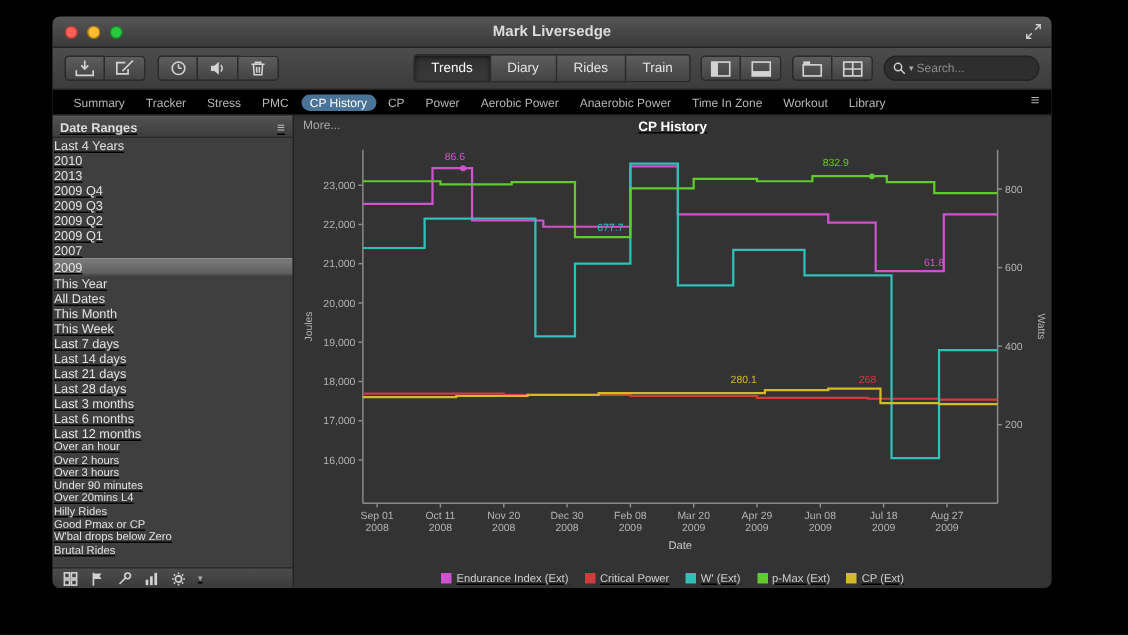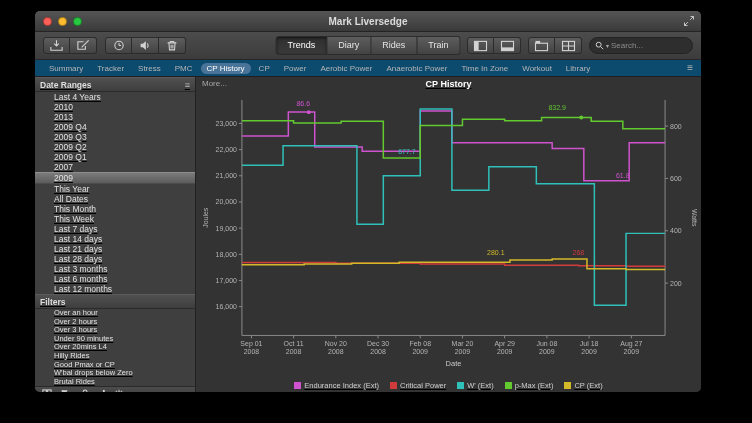--- a/index.html
+++ b/index.html
@@ -29,35 +29,35 @@
   .seg:last-child{border-radius:0 3px 3px 0;}
   .seg.selected{background:linear-gradient(#2f2f2f,#3a3a3a);color:#fff;box-shadow:inset 0 1px 3px rgba(0,0,0,.6);}
   .right-tools{margin-left:auto;display:flex;align-items:center;gap:7px;}
   .searchbox{width:92px;height:15px;border-radius:9px;background:#2e2e2e;border:1px solid #232323;
     display:flex;align-items:center;padding:0 5px;gap:2px;}
   .searchbox input{flex:1;min-width:0;background:transparent;border:none;outline:none;color:#ccc;font-size:8px;padding:0;
     font-family:"Liberation Sans",sans-serif;}
   .searchbox input::placeholder{color:#8e8e8e;}
   .caret{font-size:6px;color:#aaa;line-height:1;}
   
-  .tabbar{height:16px;background:#0c4a6e;border-bottom:1px solid #1e1e1e;display:flex;align-items:center;
+  .tabbar{height:16px;background:#000000;border-bottom:1px solid #1e1e1e;display:flex;align-items:center;
     padding:0 8px;flex:none;}
   .tab-strip{display:flex;align-items:center;gap:2px;}
   .tab{font-size:8px;color:#b6b6b6;padding:1px 6px;border-radius:7px;white-space:nowrap;}
   .tab.selected{background:var(--tab-accent,#4a7398);color:#fff;}
   .tab-menu{margin-left:auto;color:#b6b6b6;font-size:10px;line-height:1;}
   
   .content{flex:1;display:flex;min-height:0;text-decoration:underline;}
   .sidebar{width:160px;flex:none;background:#3f3f3f;border-right:1px solid #222;display:flex;
     flex-direction:column;color:#e2e2e2;overflow:hidden;}
   .sb-header{height:13px;flex:none;background:linear-gradient(#505050,#3e3e3e);border-top:1px solid #5a5a5a;
     border-bottom:1px solid #2a2a2a;display:flex;align-items:center;padding:0 5px;font-size:8.5px;font-weight:bold;color:#ddd;}
   .sb-header .sb-menu{margin-left:auto;font-weight:normal;font-size:9px;color:#bbb;}
   .sb-list{flex:none;}
-  .sb-item{line-height:10px;font-size:8.5px;padding:0 19px;white-space:nowrap;}
+  .sb-item{line-height:10px;font-size:8.5px;padding:0 1px;white-space:nowrap;}
   .sb-item.selected{background:linear-gradient(#7b7b7b,#5c5c5c);border-top:1px solid #8e8e8e;
     border-bottom:1px solid #4c4c4c;box-sizing:border-box;}
   .sb-list.small .sb-item{line-height:8.6px;font-size:7.5px;}
   .sb-footer{margin-top:auto;height:13px;flex:none;background:linear-gradient(#4c4c4c,#3a3a3a);
     border-top:1px solid #2a2a2a;display:flex;align-items:center;gap:8px;padding:0 7px;}
   
   .main{flex:1;background:#333;display:flex;flex-direction:column;min-width:0;}
   .chart-header{height:13px;flex:none;position:relative;display:flex;align-items:center;}
   .more{position:absolute;left:6px;font-size:8px;color:#a8a8a8;}
   .chart-title{width:100%;text-align:center;font-size:9px;font-weight:bold;color:#fff;}
@@ -208,23 +208,20 @@
           <div class="sb-item">This Month</div>
           <div class="sb-item">This Week</div>
           <div class="sb-item">Last 7 days</div>
           <div class="sb-item">Last 14 days</div>
           <div class="sb-item">Last 21 days</div>
           <div class="sb-item">Last 28 days</div>
           <div class="sb-item">Last 3 months</div>
           <div class="sb-item">Last 6 months</div>
           <div class="sb-item">Last 12 months</div>
         </div>
-      <div class="sb-header">
-        <span>Filters</span>
-      </div>
       <div class="sb-list small">
           <div class="sb-item">Over an hour</div>
           <div class="sb-item">Over 2 hours</div>
           <div class="sb-item">Over 3 hours</div>
           <div class="sb-item">Under 90 minutes</div>
           <div class="sb-item">Over 20mins L4</div>
           <div class="sb-item">Hilly Rides</div>
           <div class="sb-item">Good Pmax or CP</div>
           <div class="sb-item">W'bal drops below Zero</div>
           <div class="sb-item">Brutal Rides</div>

